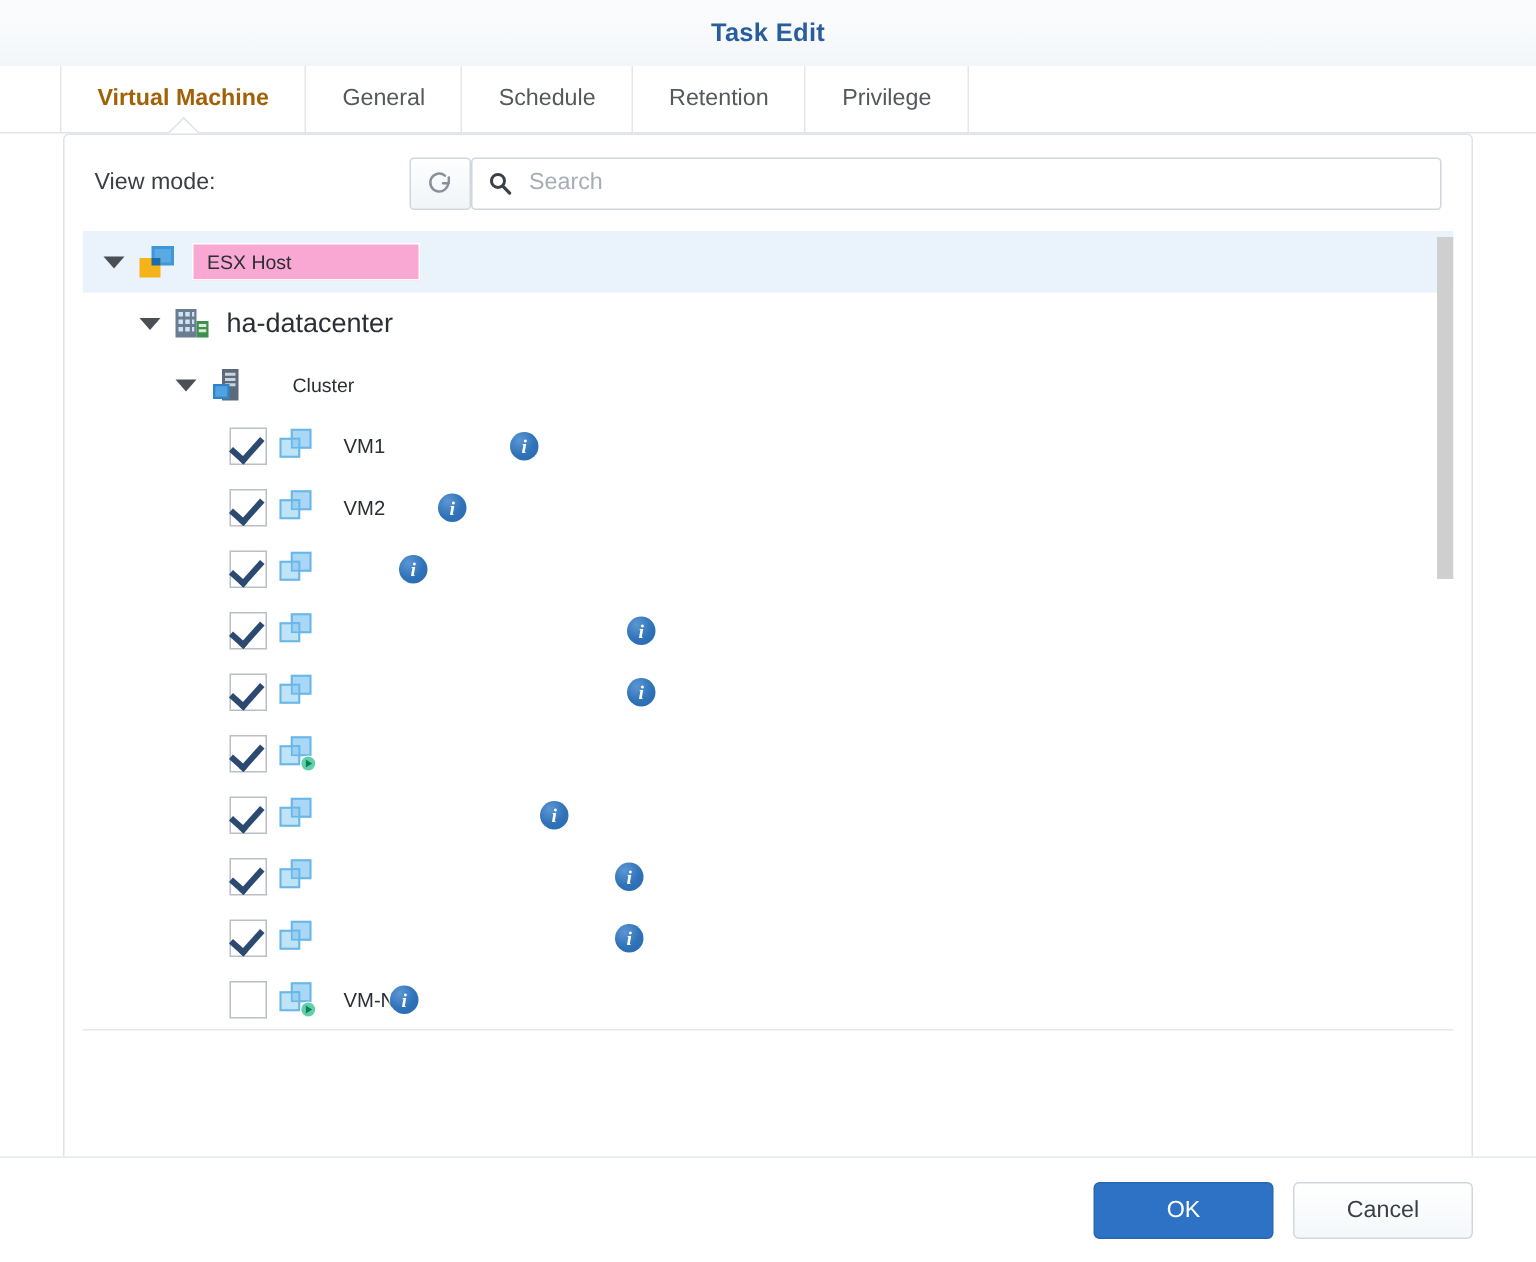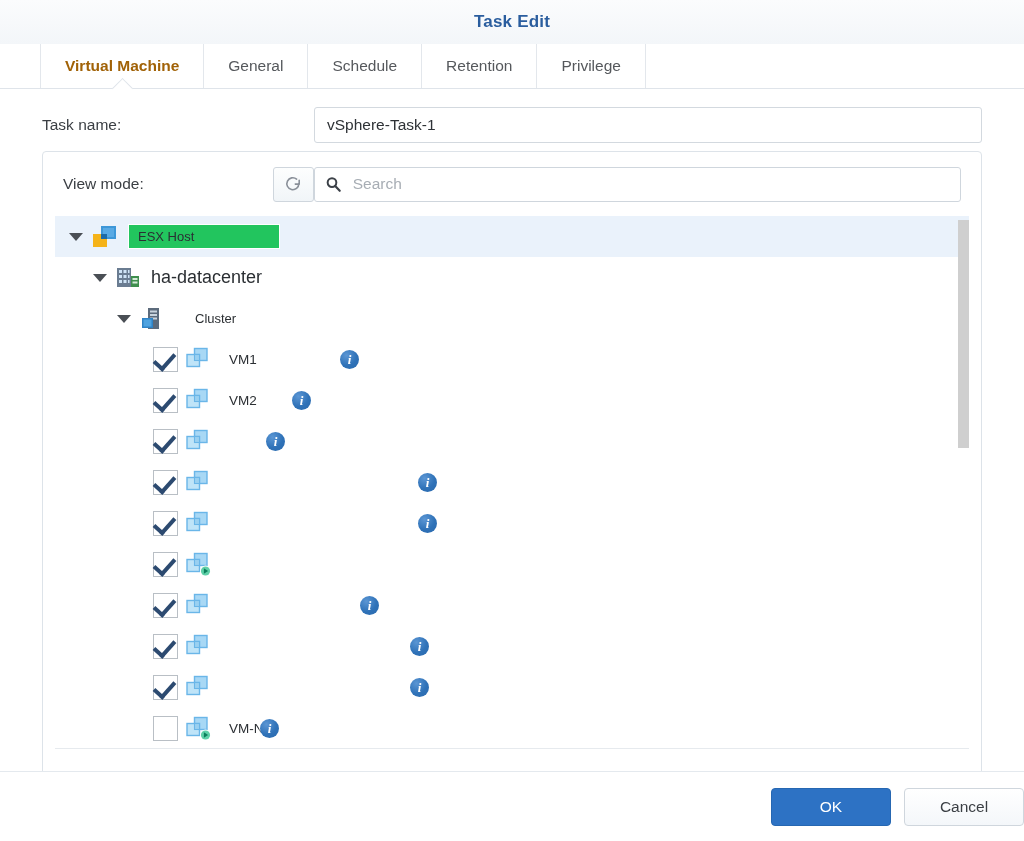--- a/index.html
+++ b/index.html
@@ -234,21 +234,21 @@
     color: #2b2f33;
     margin-left: 10px;
     white-space: nowrap;
   }
   .node-label.small {
     font-size: 13px;
     margin-left: 30px;
   }
   .node-label.host-edit {
     font-size: 13px;
-    background: #22c55e;
+    background: #f9a8d4;
     border: 1px solid #ffffff;
     padding: 4px 9px;
     margin-left: 9px;
     min-width: 132px;
     color: #2b2f33;
   }
   .vm-label {
     font-size: 13.5px;
     color: #2b2f33;
     margin-left: 15px;
@@ -317,20 +317,21 @@
 
   
   .footer {
     position: absolute;
     left: 0; right: 0; bottom: 0;
     height: 70px;
     border-top: 1px solid #e4e9ee;
     display: flex;
     align-items: center;
     justify-content: flex-end;
+    padding-right: 42px;
     box-sizing: border-box;
     background: #ffffff;
   }
   .btn {
     height: 38px;
     min-width: 120px;
     border-radius: 4px;
     font-family: "Liberation Sans", sans-serif;
     font-size: 15.5px;
     cursor: pointer;
@@ -371,24 +372,20 @@
     <div class="tab">
       <span>Retention</span>
     </div>
     <div class="tab">
       <span>Privilege</span>
     </div>
   </div>
 
 <div class="content">
 
-  <div class="taskname-row">
-    <div class="taskname-label">Task name:</div>
-    <input class="taskname-input" type="text" value="vSphere-Task-1" style="">
-  </div>
 
   <div class="panel">
 
     <div class="panel-toolbar">
       <div class="viewmode-label">View mode:</div>
 
       <div class="toolbar-right">
         <div class="refresh-btn">
           <svg width="19" height="19" viewBox="0 0 20 20">
             <path d="M16 5.5 V9.6 H11.9" fill="none" stroke="#8a9099" stroke-width="1.7" stroke-linecap="round" stroke-linejoin="round"></path>

